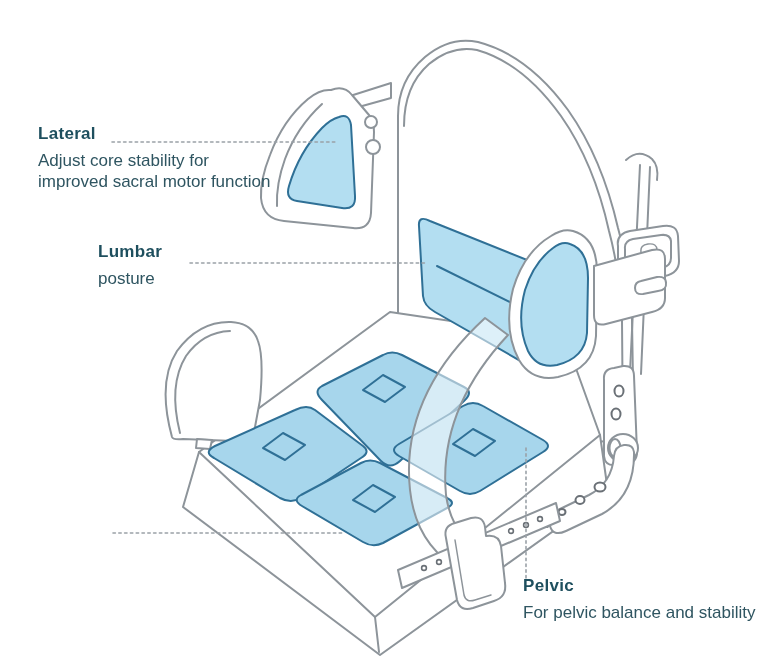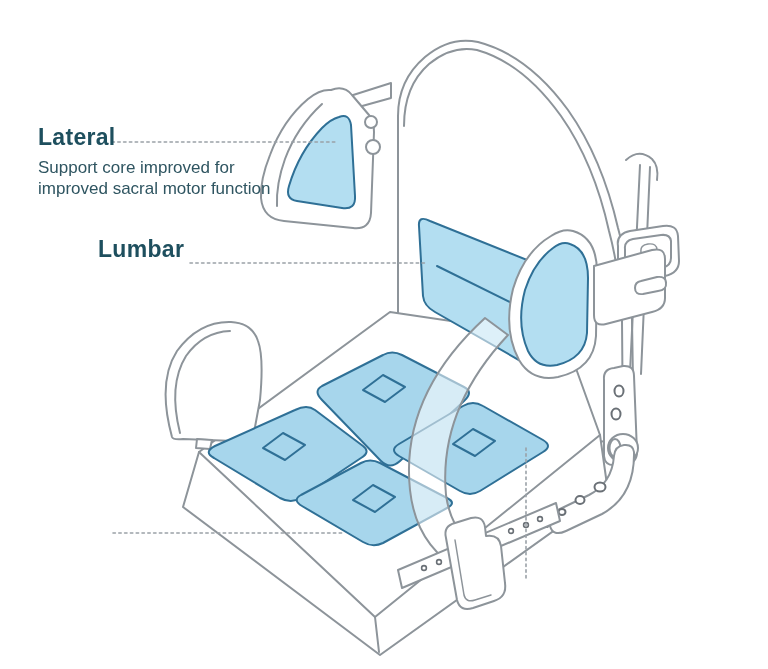--- a/index.html
+++ b/index.html
@@ -17,21 +17,21 @@
   .st-thin{fill:none;stroke:var(--outline);stroke-width:1.5;}
   .st-blue{fill:var(--highlight-fill);stroke:var(--highlight-stroke);}
   .st-blue-light{fill:var(--highlight-fill-light);stroke:var(--highlight-stroke);}
   .st-blue-line{fill:none;stroke:var(--highlight-stroke);}
   .st-belt{fill:#ffffff;fill-opacity:0.55;stroke:var(--outline);}
   .st-hole{fill:#ffffff;stroke:var(--hole-stroke);stroke-width:2;}
   .st-hole-sm{fill:#ffffff;stroke:var(--hole-stroke);stroke-width:1.6;}
   .st-dot{fill:var(--hole-stroke);stroke:none;}
   .st-dotted{fill:none;stroke:var(--leader-dotted);stroke-width:1.6;stroke-dasharray:2.4 3.4;}
   .label{position:absolute;}
-  .label .heading{font-size:23px;font-weight:600;color:var(--heading-text);letter-spacing:0.3px;}
+  .label .heading{font-size:17px;font-weight:600;color:var(--heading-text);letter-spacing:0.3px;}
   .label .desc{margin-top:6px;font-size:17px;line-height:21px;color:var(--body-text);font-weight:500;}
   .label .desc .line{display:block;}
 </style>
 </head>
 <body>
 
 <div class="stage">
 
   <svg class="diagram-svg" width="768" height="669" viewBox="0 0 768 669">
 
@@ -128,26 +128,33 @@
       <path class="st-dotted" d="M 112,142 L 338,142"></path>
       <path class="st-dotted" d="M 190,263 L 425,263"></path>
       <path class="st-dotted" d="M 113,533 L 345,533"></path>
       <path class="st-dotted" d="M 526,448 L 526,578"></path>
     </g>
   </svg>
 
   <div class="label" style="left:38px;top:124px;">
     <div class="heading">Lateral</div>
     <div class="desc">
-      <span class="line">Support core improved for</span>
+      <span class="line">Adjust core stability for</span>
       <span class="line">improved sacral motor function</span>
     </div>
   </div>
 
-  <div class="label" style="left:98px;top:236px;">
+  <div class="label" style="left:98px;top:242px;">
     <div class="heading">Lumbar</div>
     <div class="desc">
+      <span class="line">posture</span>
     </div>
   </div>
 
 
+  <div class="label" style="left:523px;top:576px;">
+    <div class="heading">Pelvic</div>
+    <div class="desc">
+      <span class="line">For pelvic balance and stability</span>
+    </div>
+  </div>
 
 </div>
 
 </body></html>

